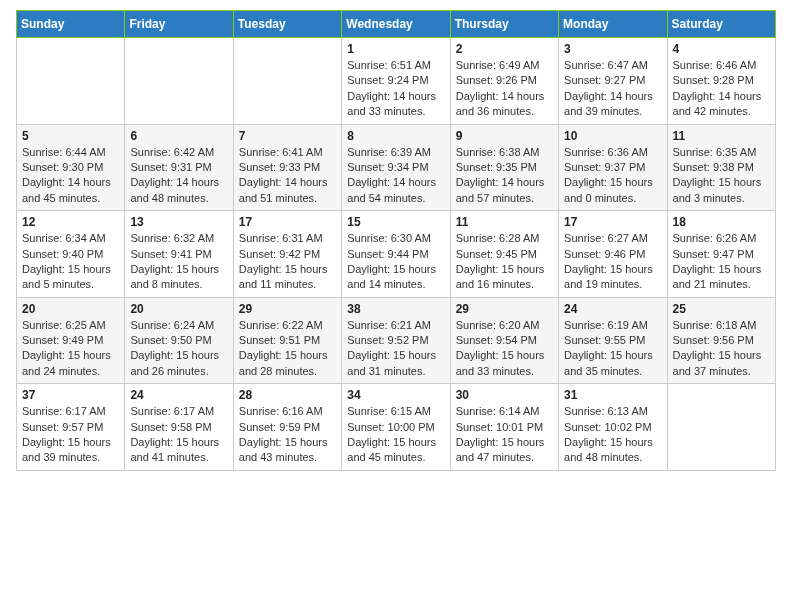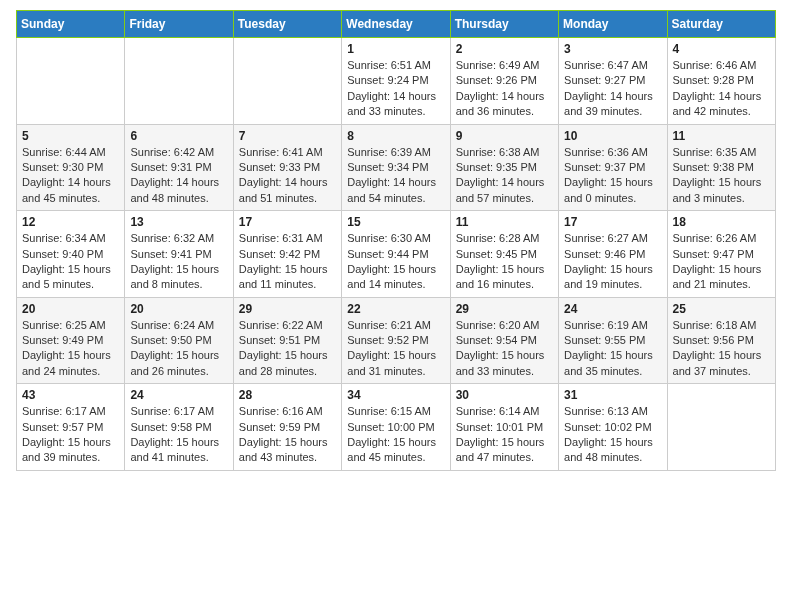--- a/index.html
+++ b/index.html
@@ -203,39 +203,39 @@
           </td>
           <td>
             <span class="cell-date">20</span>
             <div class="cell-info">Sunrise: 6:24 AM<br>Sunset: 9:50 PM<br>Daylight: 15 hours and 26 minutes.</div>
           </td>
           <td>
             <span class="cell-date">29</span>
             <div class="cell-info">Sunrise: 6:22 AM<br>Sunset: 9:51 PM<br>Daylight: 15 hours and 28 minutes.</div>
           </td>
           <td>
-            <span class="cell-date">22</span>
+            <span class="cell-date">38</span>
             <div class="cell-info">Sunrise: 6:21 AM<br>Sunset: 9:52 PM<br>Daylight: 15 hours and 31 minutes.</div>
           </td>
           <td>
             <span class="cell-date">29</span>
             <div class="cell-info">Sunrise: 6:20 AM<br>Sunset: 9:54 PM<br>Daylight: 15 hours and 33 minutes.</div>
           </td>
           <td>
             <span class="cell-date">24</span>
             <div class="cell-info">Sunrise: 6:19 AM<br>Sunset: 9:55 PM<br>Daylight: 15 hours and 35 minutes.</div>
           </td>
           <td>
             <span class="cell-date">25</span>
             <div class="cell-info">Sunrise: 6:18 AM<br>Sunset: 9:56 PM<br>Daylight: 15 hours and 37 minutes.</div>
           </td>
         </tr>
         <tr>
           <td>
-            <span class="cell-date">43</span>
+            <span class="cell-date">37</span>
             <div class="cell-info">Sunrise: 6:17 AM<br>Sunset: 9:57 PM<br>Daylight: 15 hours and 39 minutes.</div>
           </td>
           <td>
             <span class="cell-date">24</span>
             <div class="cell-info">Sunrise: 6:17 AM<br>Sunset: 9:58 PM<br>Daylight: 15 hours and 41 minutes.</div>
           </td>
           <td>
             <span class="cell-date">28</span>
             <div class="cell-info">Sunrise: 6:16 AM<br>Sunset: 9:59 PM<br>Daylight: 15 hours and 43 minutes.</div>
           </td>

